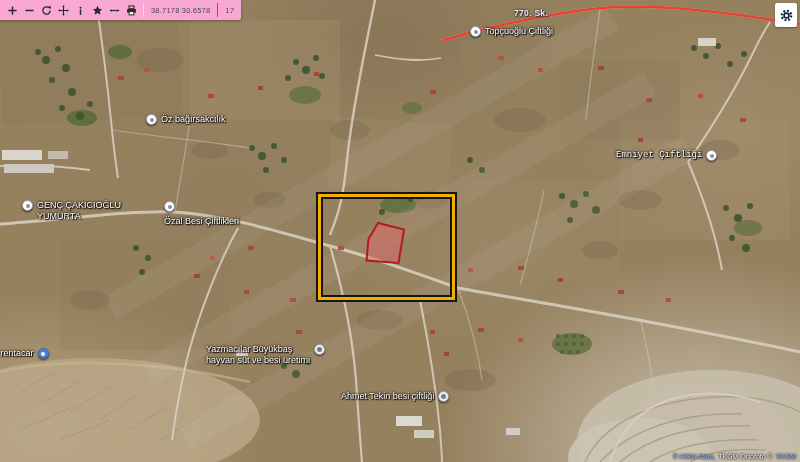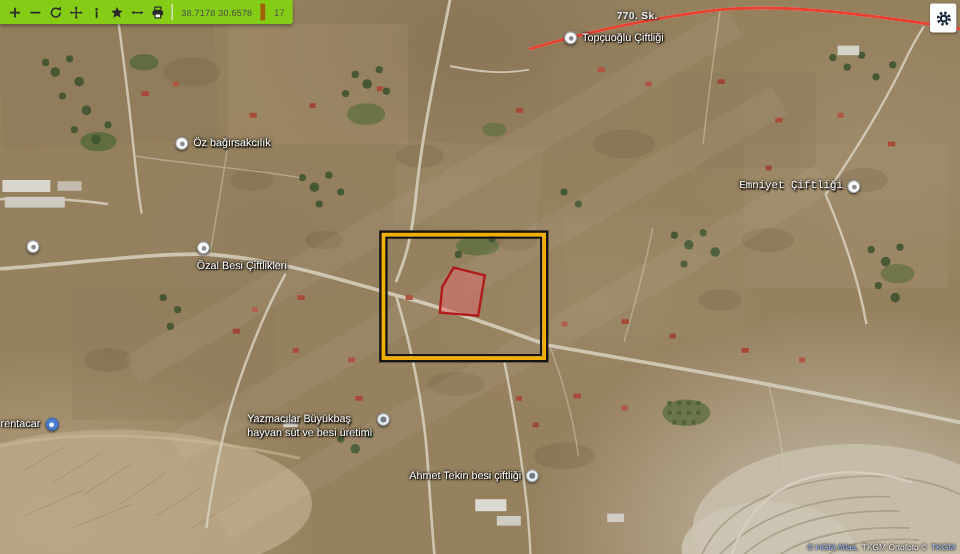--- a/index.html
+++ b/index.html
@@ -52,35 +52,35 @@
 
   .road-label {
     position:absolute; left:514px; top:8px; z-index:4;
     color:#e9e7e2; font-size:8.5px; font-weight:bold; letter-spacing:.3px;
     text-shadow:0 0 2px #3c3c3c, 0 0 3px #3c3c3c, 1px 1px 1px #333;
   }
 
   
   .toolbar {
     position:absolute; left:0; top:0; height:20px; z-index:20;
-    background:#84cc16; display:flex; align-items:center;
+    background:#f9a8d4; display:flex; align-items:center;
     box-shadow:0 1px 3px rgba(0,0,0,.35); border-radius:0 0 2px 0;
     padding:0 0 0 4px;
   }
   .tbtn {
     width:15px; height:18px; border:none; background:none; cursor:pointer;
     display:flex; align-items:center; justify-content:center; padding:0; margin:0 1px;
   }
   .tbtn svg { width:11px; height:11px; display:block; }
   .coords {
     font-size:7.5px; color:#4a4a4a; padding:0 7px; letter-spacing:.2px;
     border-left:1px solid #e4e4e4; margin-left:3px; height:14px; display:flex; align-items:center;
   }
   .zoomlevel {
-    font-size:8px; color:#555; border-left:4px solid #a16207;
+    font-size:8px; color:#555; border-left:1px solid #a16207;
     height:14px; display:flex; align-items:center; padding:0 7px;
   }
 
   .settings-btn {
     position:absolute; top:3px; right:3px; width:22px; height:24px; z-index:20;
     background:#fff; border:none; border-radius:2px; cursor:pointer;
     display:flex; align-items:center; justify-content:center;
     box-shadow:0 1px 2px rgba(0,0,0,.35);
   }
   .settings-btn svg { width:13px; height:13px; }
@@ -317,20 +317,24 @@
       <span>Öz bağırsakcılık</span>
     </div>
 
     <div class="map-label" style="left:616px; top:150px;font-family:Liberation Mono, monospace;">
       <span>Emniyet Çiftliği</span>
       <span class="poi-dot"></span>
     </div>
 
     <div class="map-label" style="left:22px; top:200px;">
       <span class="poi-dot"></span>
+      <span class="txt2line">
+        <span>GENÇ ÇAKICIOĞLU</span>
+        <span>YUMURTA</span>
+      </span>
     </div>
 
     <div class="map-label" style="left:164px; top:201px;flex-direction:column;">
       <span class="poi-dot"></span>
       <span>Özal Besi Çiftlikleri</span>
     </div>
 
     <div class="map-label" style="left:-14px; top:348px;">
       <span>nin rentacar</span>
       <span class="poi-dot blue"></span>

